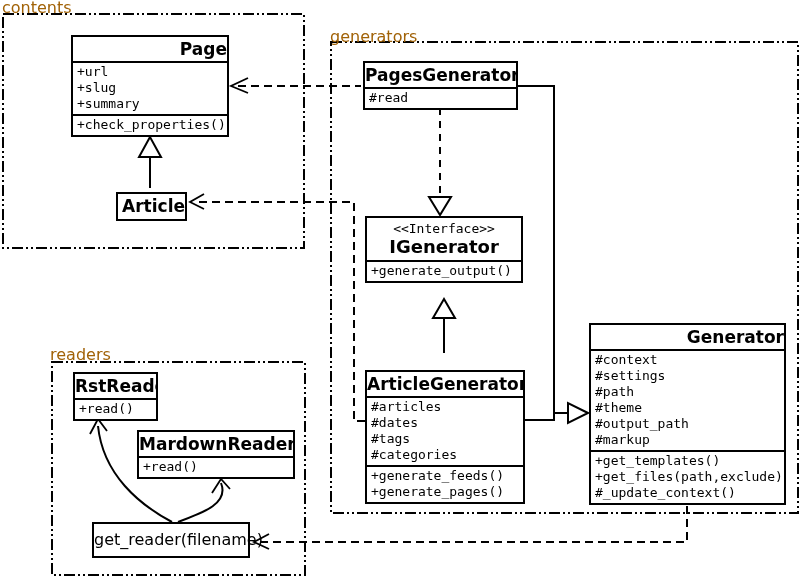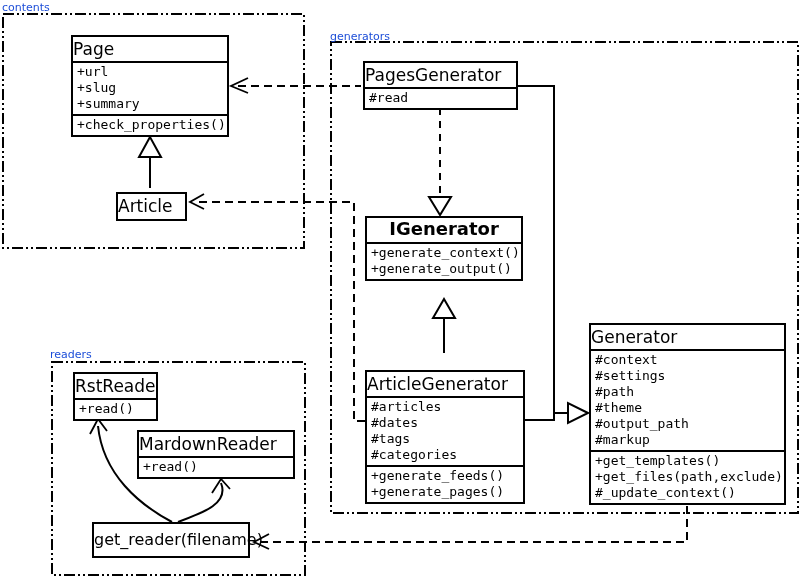--- a/index.html
+++ b/index.html
@@ -2,30 +2,30 @@
 <html><head>
 <meta charset="utf-8">
 <style>
   html,body{margin:0;padding:0;background:#ffffff;}
   #stage{
     position:relative;width:803px;height:579px;background:#ffffff;
     font-family:"DejaVu Sans",sans-serif;color:#000;overflow:hidden;
   }
   #wires{position:absolute;left:0;top:0;z-index:0;}
   .pkg-label{
-    position:absolute;z-index:2;font-size:11px;line-height:16px;
-    font-family:"DejaVu Sans",sans-serif;color:#1d4ed8;white-space:nowrap;
+    position:absolute;z-index:2;font-size:16px;line-height:16px;
+    font-family:"DejaVu Sans",sans-serif;color:#a16207;white-space:nowrap;
   }
   .cbox{
     position:absolute;z-index:1;background:#ffffff;border:2px solid #000;
     box-sizing:border-box;
   }
   .ctitle{
-    font-family:"DejaVu Sans",sans-serif;font-weight:normal;font-size:17px;
-    text-align:left;line-height:24px;height:24px;white-space:nowrap;overflow:hidden;
+    font-family:"DejaVu Sans",sans-serif;font-weight:bold;font-size:17px;
+    text-align:right;line-height:24px;height:24px;white-space:nowrap;overflow:hidden;
   }
   .ctitle.small{line-height:25px;height:25px;}
   .stereo{
     font-family:"DejaVu Sans Mono","Liberation Mono",monospace;font-size:13px;
     text-align:center;line-height:15px;padding-top:3px;white-space:nowrap;
   }
   .cname{
     font-family:"DejaVu Sans",sans-serif;font-weight:bold;font-size:18px;
     text-align:center;line-height:22px;padding-bottom:2px;white-space:nowrap;
   }
@@ -110,24 +110,24 @@
 
   <div class="cbox" style="left:363px;top:61px;width:155px;">
     <div class="ctitle">PagesGenerator</div>
     <div class="sec">
       <div class="mline">#read</div>
     </div>
   </div>
 
   <div class="cbox" style="left:365px;top:216px;width:158px;">
     <div>
+      <div class="stereo">&lt;&lt;Interface&gt;&gt;</div>
       <div class="cname">IGenerator</div>
     </div>
     <div class="sec">
-      <div class="mline">+generate_context()</div>
       <div class="mline">+generate_output()</div>
     </div>
   </div>
 
   <div class="cbox" style="left:365px;top:370px;width:160px;">
     <div class="ctitle">ArticleGenerator</div>
     <div class="sec">
       <div class="mline">#articles</div>
       <div class="mline">#dates</div>
       <div class="mline">#tags</div>

